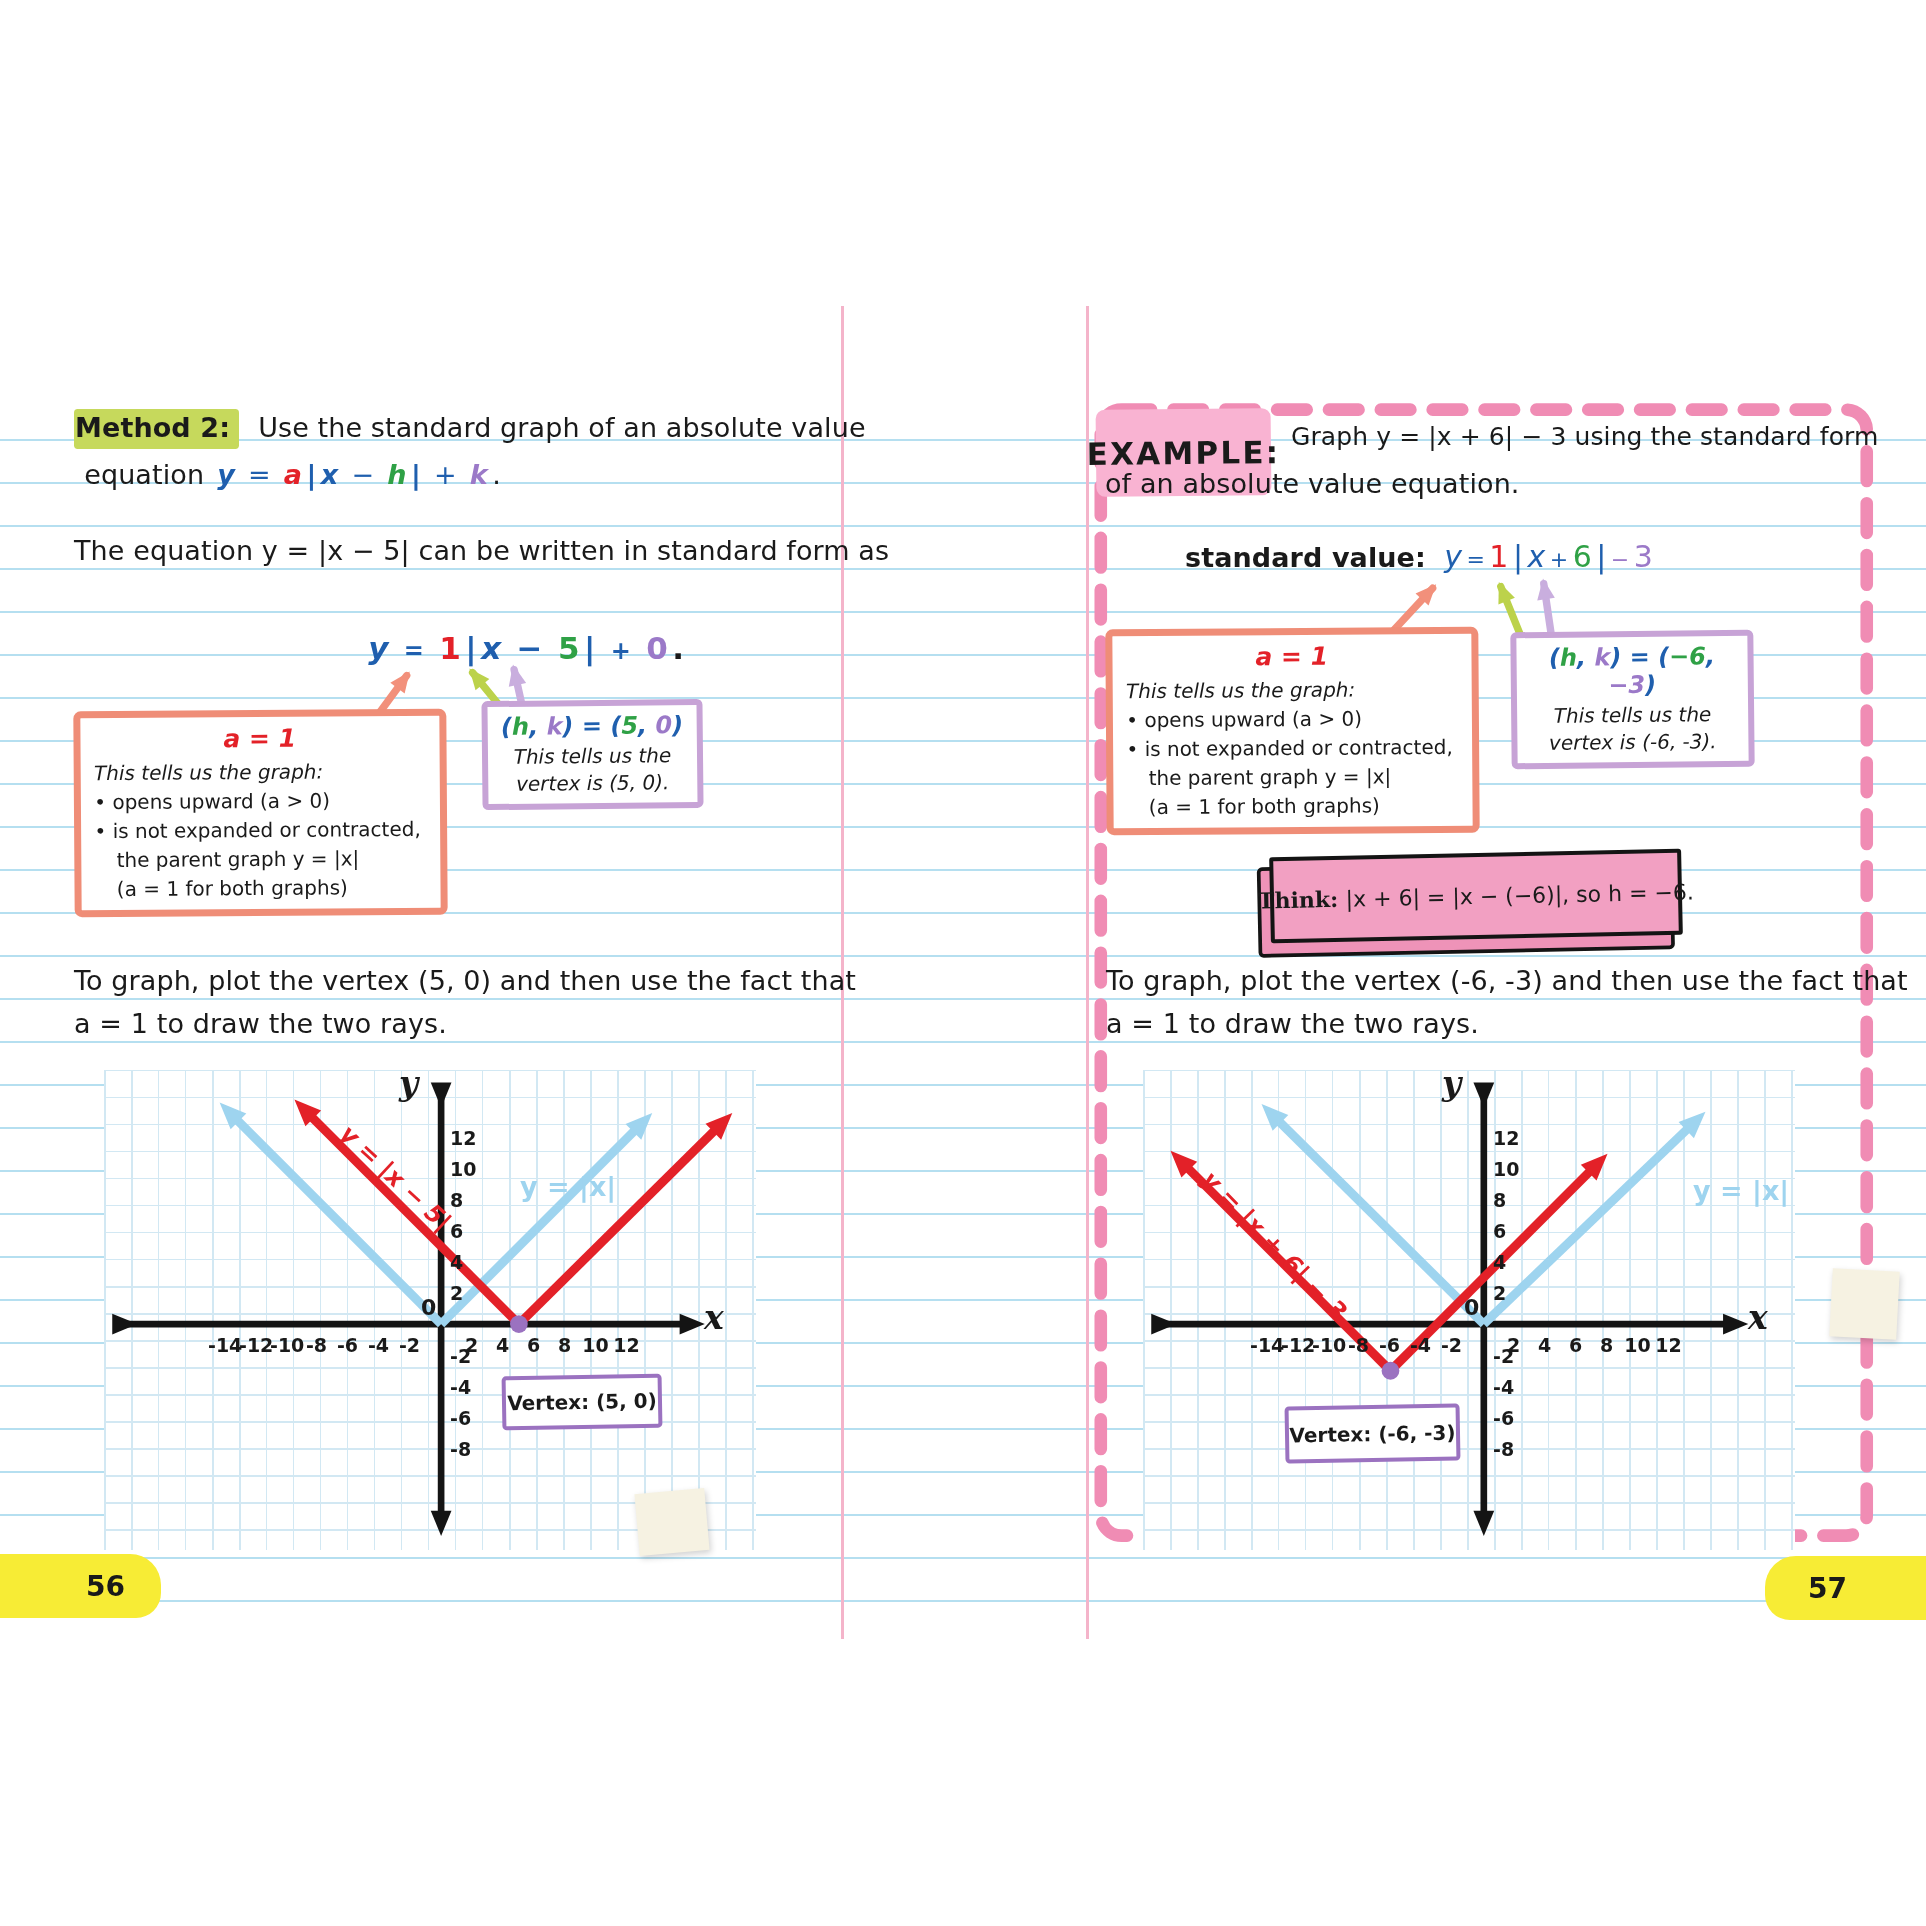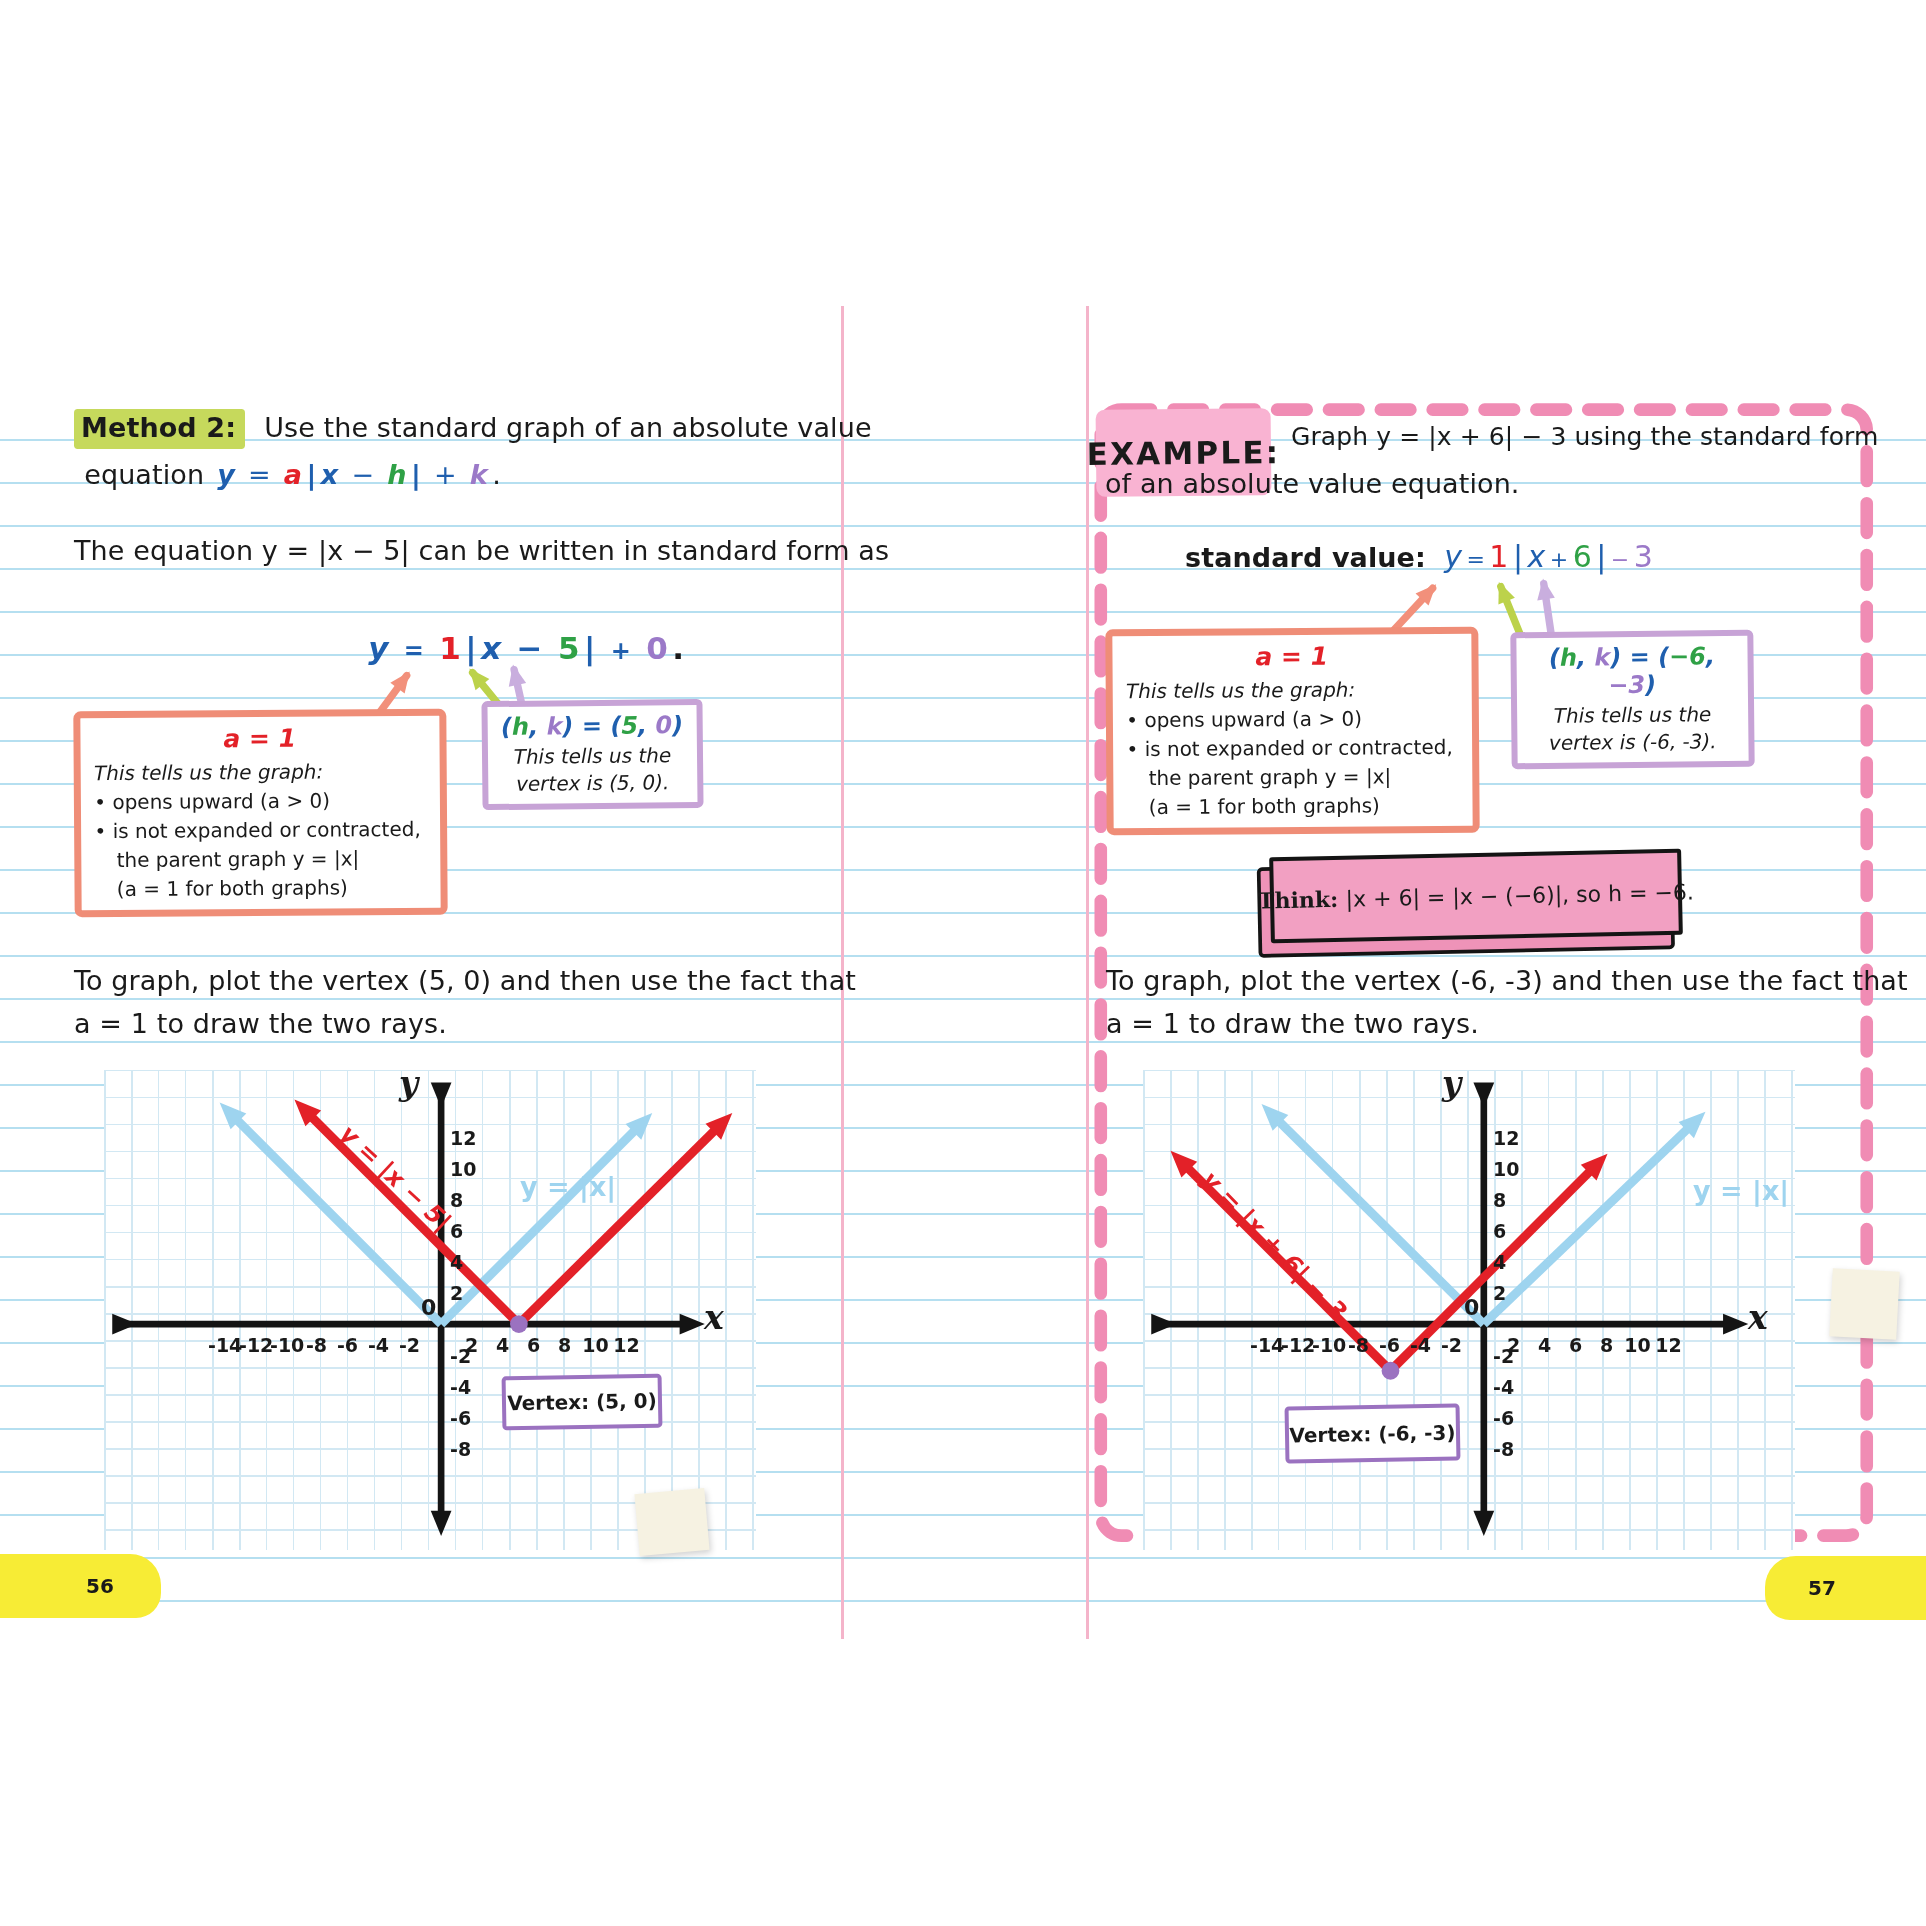--- a/index.html
+++ b/index.html
@@ -8,21 +8,21 @@
   
   .ruled{position:absolute;left:0;top:439px;width:1926px;height:1202px;
          background:repeating-linear-gradient(to bottom,#b5dff0 0 2.2px,transparent 2.2px 43px)}
   .margin-line{position:absolute;top:306px;height:1333px;width:3px;background:#f4b4ca}
   
   .t{position:absolute;font-size:27px;white-space:nowrap;letter-spacing:0.1px}
   .bold{font-weight:bold}
   .m{font-style:italic}
   .c-blue{color:#1f5fae}.c-red{color:#e32128}.c-green{color:#2fa146}
   .c-purple{color:#9b79c8}
-  .hl-green{background:#c6d95c;padding:3px 9px 6px 7px;border-radius:3.7px}
+  .hl-green{background:#c6d95c;padding:3px 9px 6px 1px;border-radius:3.7px}
   .hl-pink{position:absolute;left:1096px;top:409px;width:175px;height:87px;background:#f9b3d2;
            border-radius:9px;transform:rotate(-.6deg);display:flex;align-items:center;justify-content:center}
   .eq span{padding:0 2.2px}
   .eq-big{font-size:31px;font-weight:bold}
   
   .a-box{position:absolute;background:#fff;border:7.4px solid #ef8d77;border-radius:7.4px;
          padding:7.4px 13.3px 6px 13.3px;transform:rotate(-.4deg)}
   .a-box .ttl{text-align:center;font-size:25px;font-weight:bold;font-style:italic;color:#e32128;margin-bottom:4.4px}
   .a-box .ln{font-size:20px;line-height:29px;white-space:nowrap}
   .a-box .ind{padding-left:22px}
@@ -51,21 +51,21 @@
   .rot-red{position:absolute;color:#e32128;font-size:24.4px;font-weight:bold;font-style:italic;
            transform-origin:left top;white-space:nowrap}
   .sky-label{position:absolute;color:#9ed4ef;font-size:27px;font-weight:bold;white-space:nowrap}
   .vertex-box{position:absolute;background:#fff;border:4.4px solid #9b72c0;border-radius:4.4px;
               display:flex;align-items:center;justify-content:center;font-size:20px;font-weight:bold;
               white-space:nowrap;transform:rotate(-1deg)}
   
   .sticky{position:absolute;background:#f6f2e2;box-shadow:1.5px 3px 6px rgba(0,0,0,.18)}
   
   .pgnum{position:absolute;background:#f7ec35;display:flex;align-items:center;height:64px}
-  .pgnum span{font-size:20px;font-weight:bold}
+  .pgnum span{font-size:28px;font-weight:bold}
   .pg-left{left:0;top:1554px;width:161px;border-radius:0 31px 25px 0}
   .pg-left span{margin-left:86px}
   .pg-right{left:1765px;top:1556px;width:161px;border-radius:31px 0 0 25px}
   .pg-right span{margin-left:43px}
 </style>
 </head>
 <body>
 
 <div class="ruled"></div>
 <div class="margin-line" style="left:841px"></div>

